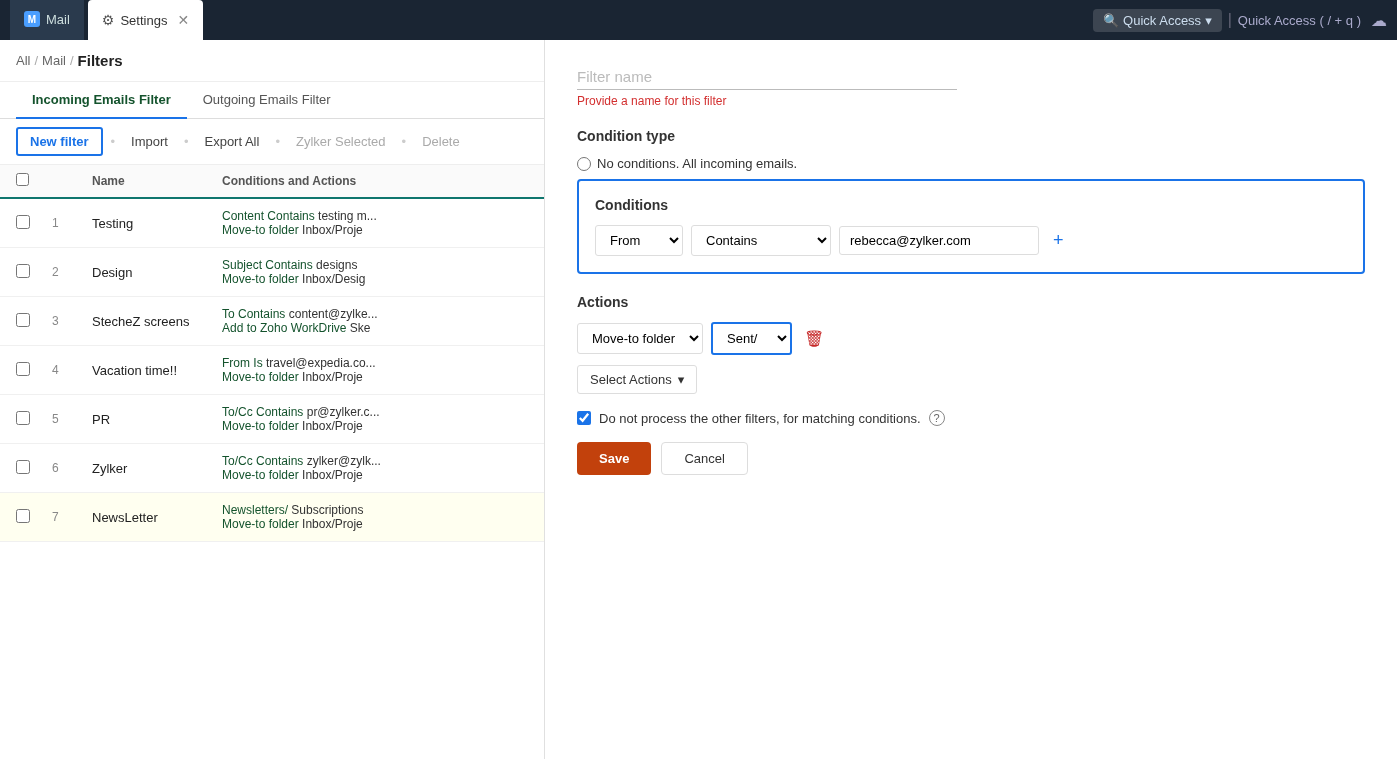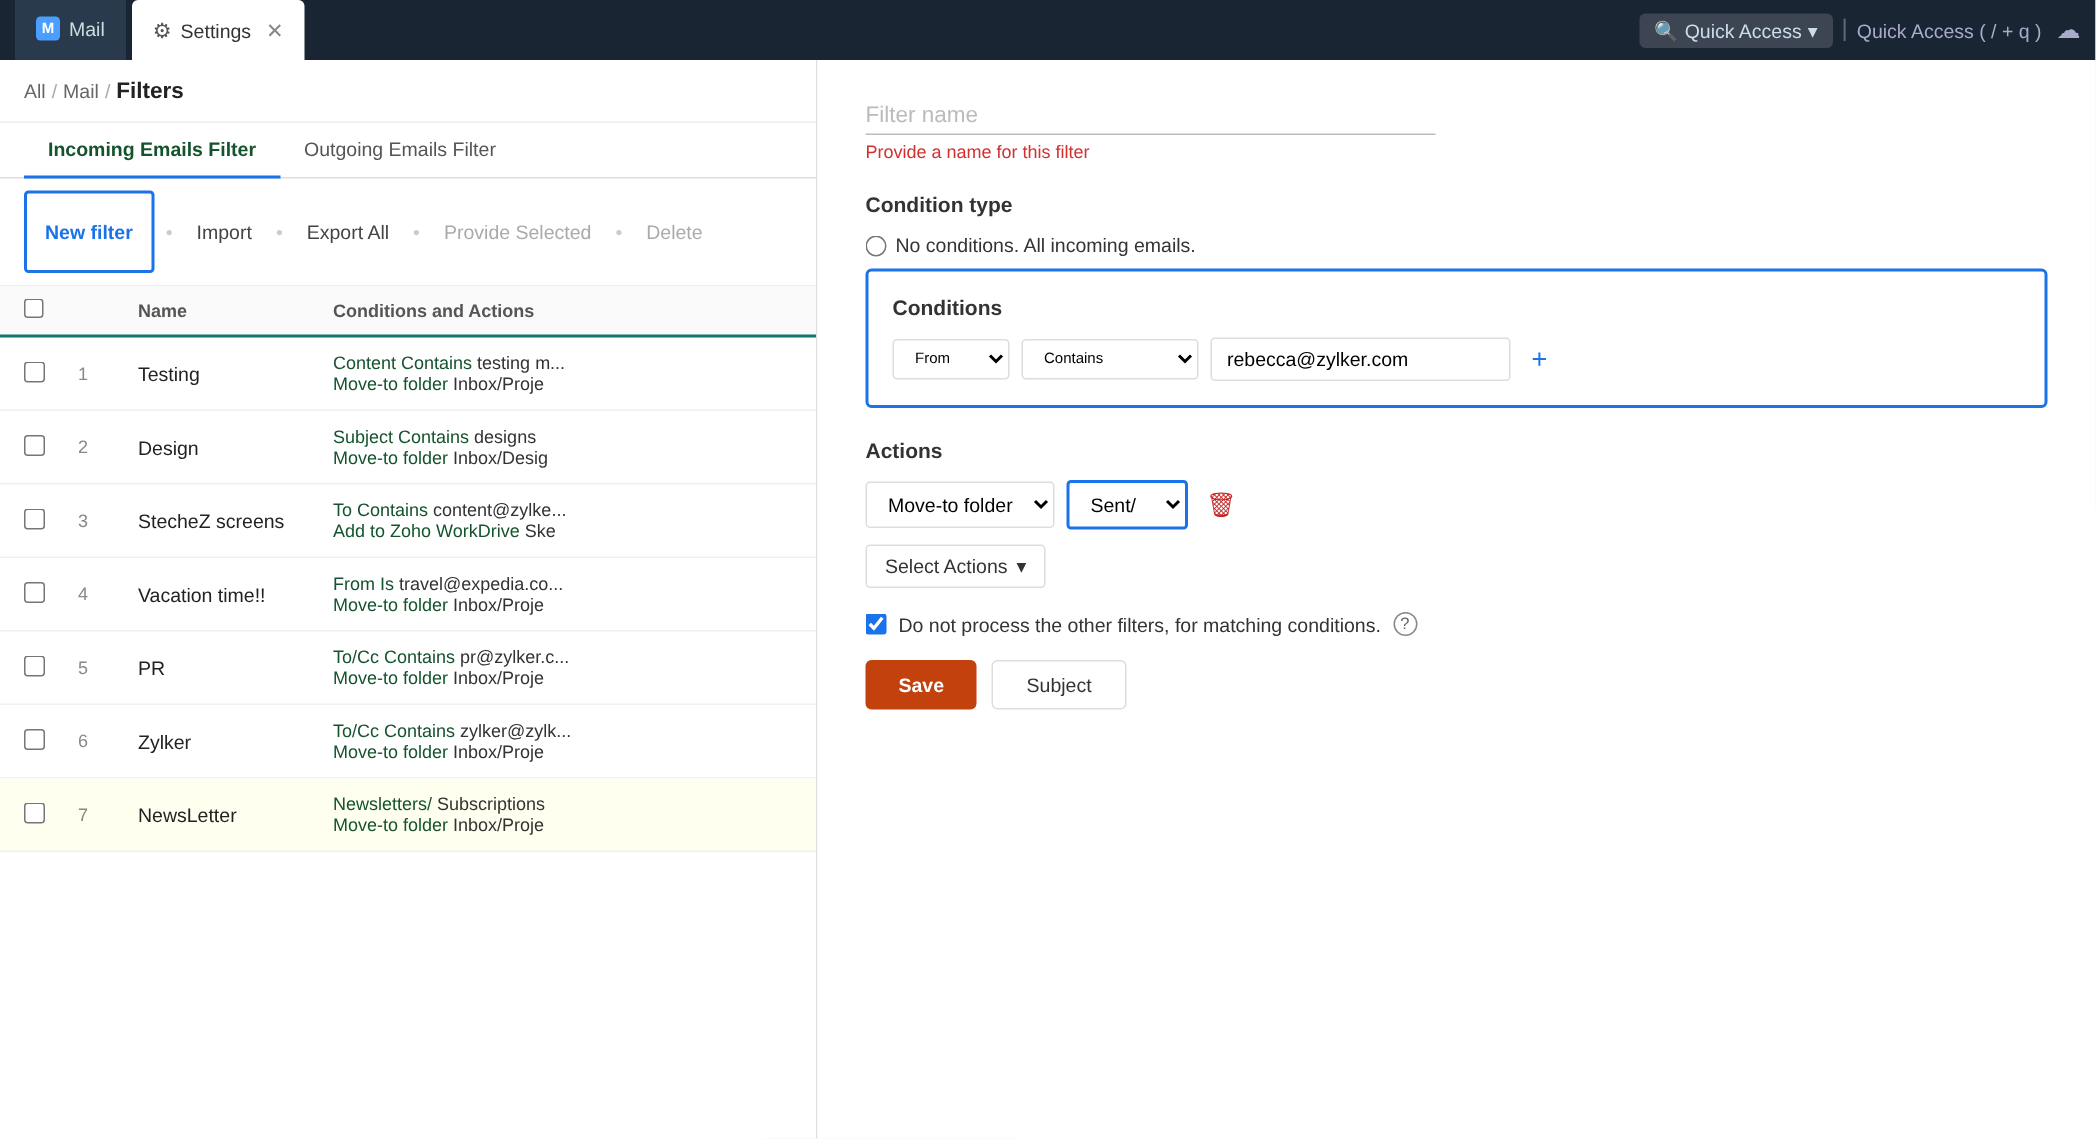--- a/index.html
+++ b/index.html
@@ -63,21 +63,21 @@
       border-bottom: 2px solid transparent; margin-bottom: -1px;
     }
     .filter-tab.active { color: #14532d; border-bottom-color: #1a73e8; font-weight: 600; }
 
     .toolbar {
       display: flex; align-items: center; padding: 8px 16px; gap: 6px;
       border-bottom: 1px solid #eee;
     }
     .btn-new-filter {
       background: #fff; border: 2px solid #1a73e8; color: #1a73e8;
-      padding: 18px 12px; border-radius: 3px; cursor: pointer; font-size: 13px; font-weight: 600;
+      padding: 5px 12px; border-radius: 3px; cursor: pointer; font-size: 13px; font-weight: 600;
     }
     .toolbar-sep { color: #ccc; margin: 0 2px; }
     .toolbar-btn {
       background: none; border: none; color: #444; cursor: pointer; font-size: 13px; padding: 5px 8px;
     }
     .toolbar-btn.dimmed { color: #aaa; cursor: default; }
 
     
     .filter-list { flex: 1; overflow-y: auto; }
     .list-header {
@@ -123,21 +123,21 @@
     .radio-option { display: flex; align-items: center; gap: 6px; font-size: 13px; color: #333; cursor: pointer; }
     .radio-option input[type=radio] { accent-color: #1a73e8; width: 14px; height: 14px; }
 
     .conditions-box {
       border: 2px solid #1a73e8; border-radius: 4px; padding: 16px; margin-bottom: 20px;
     }
     .conditions-box-title { font-size: 14px; font-weight: 600; color: #333; margin-bottom: 12px; }
 
     .condition-row { display: flex; align-items: center; gap: 8px; }
     .cond-select {
-      border: 1px solid #ddd; border-radius: 3px; padding: 6px 10px; font-size: 10px;
+      border: 1px solid #ddd; border-radius: 3px; padding: 6px 10px; font-size: 13px;
       background: #fff; cursor: pointer; appearance: auto;
     }
     .cond-input {
       flex: 1; border: 1px solid #ddd; border-radius: 3px; padding: 6px 10px; font-size: 13px;
       outline: none; max-width: 200px;
     }
     .cond-add-btn {
       background: none; border: none; color: #1a73e8; font-size: 18px; cursor: pointer; padding: 2px 6px;
     }
 
@@ -230,21 +230,21 @@
       <div class="filter-tab">Outgoing Emails Filter</div>
     </div>
 
     <div class="toolbar">
       <button class="btn-new-filter">New filter</button>
       <span class="toolbar-sep">•</span>
       <button class="toolbar-btn">Import</button>
       <span class="toolbar-sep">•</span>
       <button class="toolbar-btn">Export All</button>
       <span class="toolbar-sep">•</span>
-      <button class="toolbar-btn dimmed">Provide Selected</button>
+      <button class="toolbar-btn dimmed">Zylker Selected</button>
       <span class="toolbar-sep">•</span>
       <button class="toolbar-btn dimmed">Delete</button>
     </div>
 
     <div class="list-header">
       <div class="col-check">
         <input type="checkbox" style="">
       </div>
       <div class="col-num"></div>
       <div class="col-name">Name</div>
@@ -439,17 +439,17 @@
     
     <div class="checkbox-row">
       <input type="checkbox" checked="" style="">
       <span>Do not process the other filters, for matching conditions.</span>
       <span class="help-icon">?</span>
     </div>
 
     
     <div class="form-buttons">
       <button class="btn-save">Save</button>
-      <button class="btn-cancel">Subject</button>
+      <button class="btn-cancel">Cancel</button>
     </div>
 
   </div>
 </div>
 
 </body></html>

